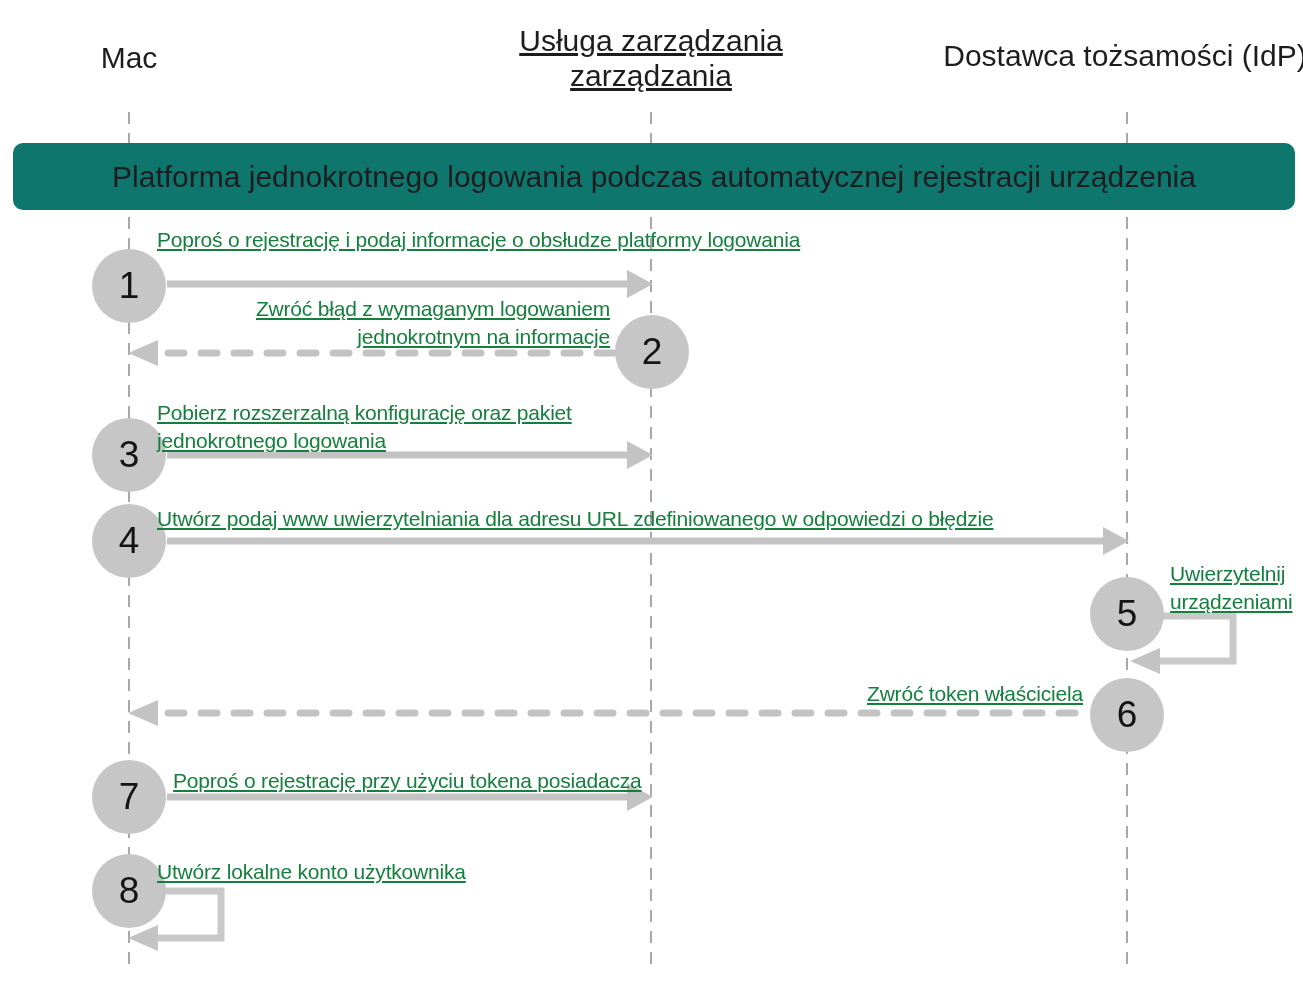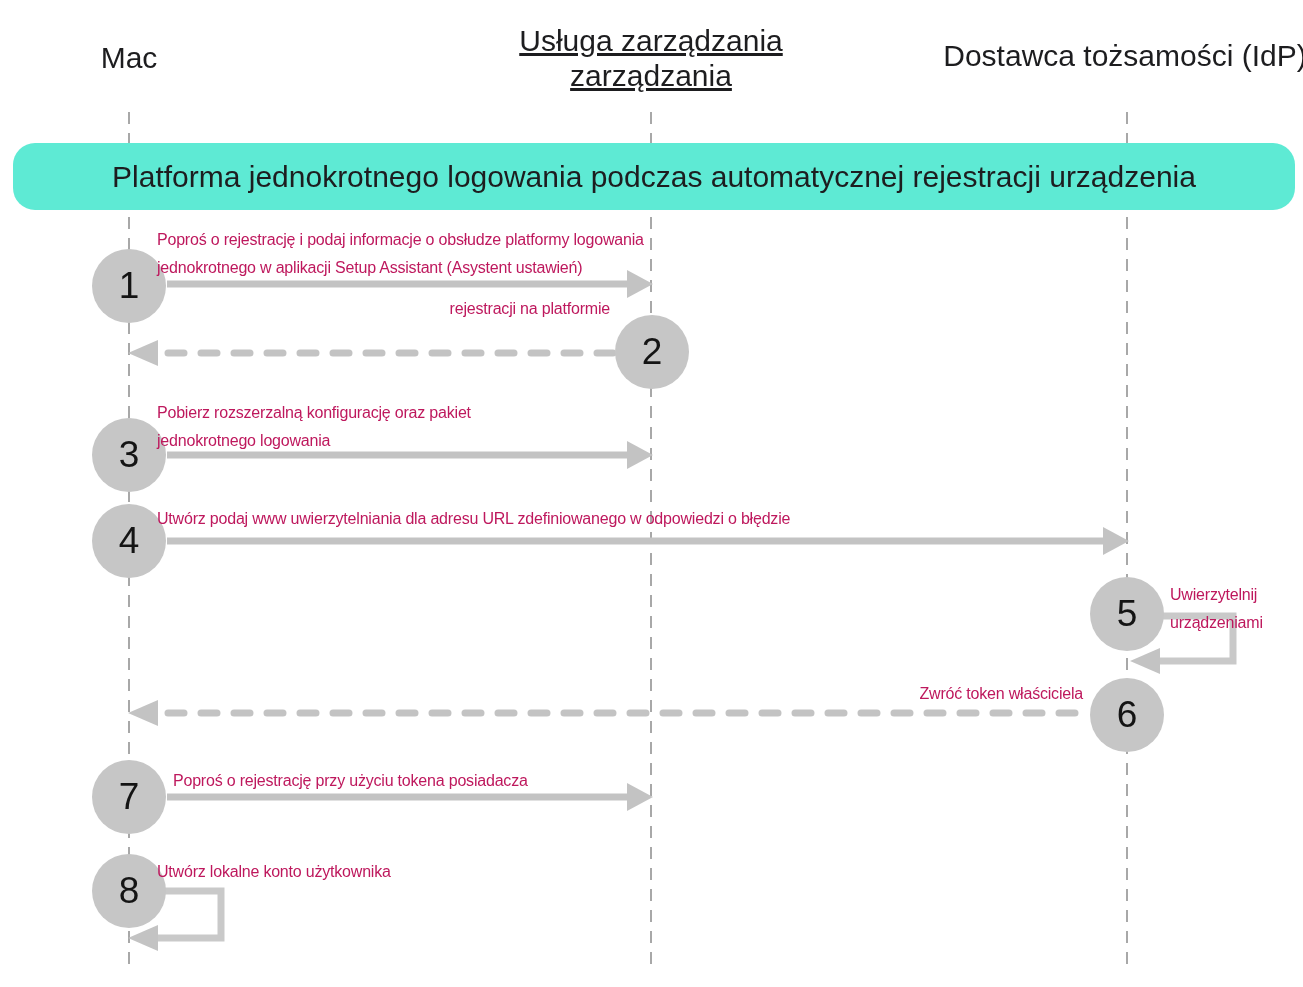--- a/index.html
+++ b/index.html
@@ -9,34 +9,34 @@
   }
   svg{position:absolute;left:0;top:0;}
   
   .actor{
     position:absolute;text-align:center;font-size:30px;line-height:35px;
     color:#1d1d1f;white-space:nowrap;
   }
   
   .banner{
     position:absolute;left:13px;top:143px;width:1282px;height:67px;
-    background:#5eead4;border-radius:22px;
+    background:#0f766e;border-radius:10px;
     display:flex;align-items:center;justify-content:center;
     font-size:30px;color:#1d1d1f;white-space:nowrap;
   }
   
   .step-circle{
     position:absolute;width:74px;height:74px;border-radius:50%;
     background:#c6c6c6;display:flex;align-items:center;justify-content:center;
   }
   .step-circle .num{font-size:37px;color:#141414;}
   
   .lbl{
-    position:absolute;font-size:16px;line-height:28px;color:#be185d;
-    letter-spacing:-0.2px;white-space:nowrap;
+    position:absolute;font-size:21px;line-height:28px;color:#15803d;
+    letter-spacing:-0.2px;white-space:nowrap;text-decoration:underline;
   }
   .lbl.right{text-align:right;}
 </style>
 </head>
 <body>
 
 <svg width="1303" height="987" viewBox="0 0 1303 987">
 
   <line x1="129" y1="112" x2="129" y2="972" stroke="#a8a8a8" stroke-width="2" stroke-dasharray="12 9"></line>
   <line x1="651" y1="112" x2="651" y2="972" stroke="#a8a8a8" stroke-width="2" stroke-dasharray="12 9"></line>
@@ -118,33 +118,33 @@
 </div>
 <div class="step-circle" style="left:92px;top:760px;">
   <span class="num">7</span>
 </div>
 <div class="step-circle" style="left:92px;top:854px;">
   <span class="num">8</span>
 </div>
 
 <div class="lbl" style="left:157px;top:226px;">
   <div>Poproś o rejestrację i podaj informacje o obsłudze platformy logowania</div>
-  <div>jednokrotnego w aplikacji Setup Assistant (Asystent ustawień)</div>
 </div>
 <div class="lbl right" style="right:693px;top:295px;">
-  <div>rejestracji na platformie</div>
+  <div>Zwróć błąd z wymaganym logowaniem</div>
+  <div>jednokrotnym na informacje</div>
 </div>
 <div class="lbl" style="left:157px;top:399px;">
   <div>Pobierz rozszerzalną konfigurację oraz pakiet</div>
   <div>jednokrotnego logowania</div>
 </div>
 <div class="lbl" style="left:157px;top:505px;">
   <div>Utwórz podaj www uwierzytelniania dla adresu URL zdefiniowanego w odpowiedzi o błędzie</div>
 </div>
-<div class="lbl" style="left:1170px;top:560px;margin-top:21px;">
+<div class="lbl" style="left:1170px;top:560px;">
   <div>Uwierzytelnij</div>
   <div>urządzeniami</div>
 </div>
 <div class="lbl right" style="right:220px;top:680px;">
   <div>Zwróć token właściciela</div>
 </div>
 <div class="lbl" style="left:173px;top:767px;">
   <div>Poproś o rejestrację przy użyciu tokena posiadacza</div>
 </div>
 <div class="lbl" style="left:157px;top:858px;text-align:center;">

